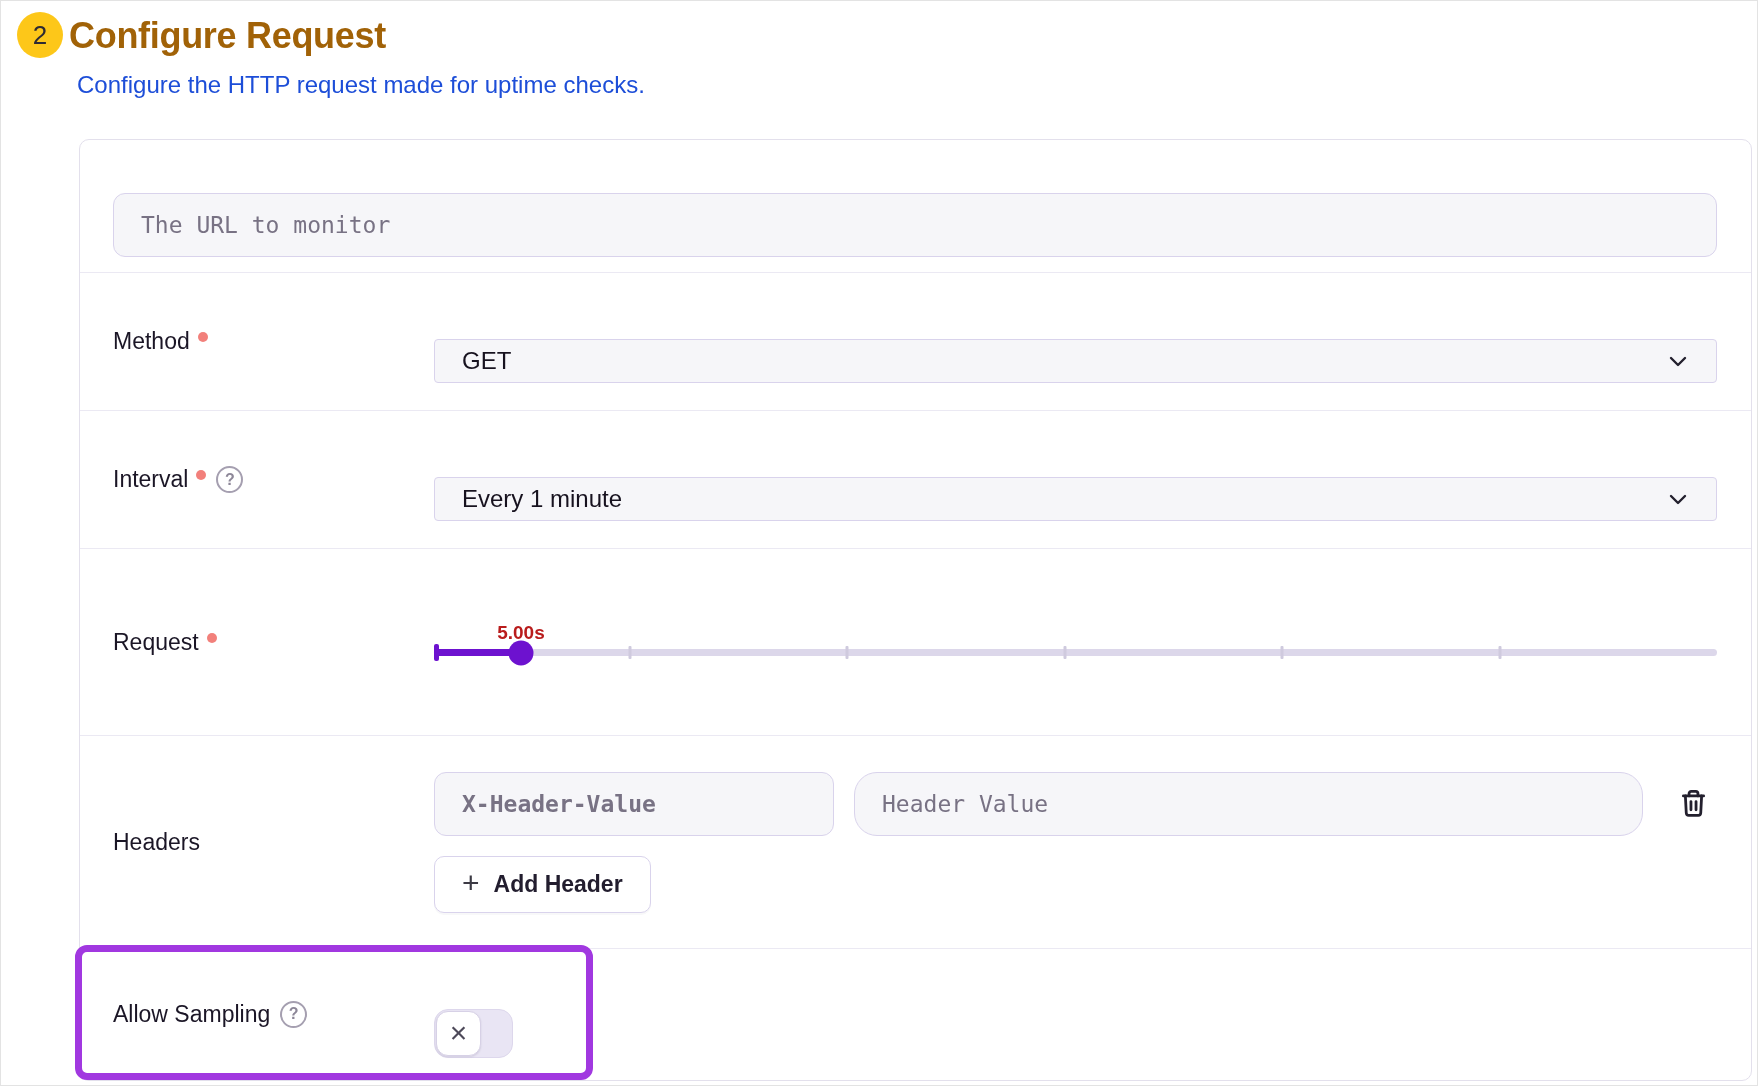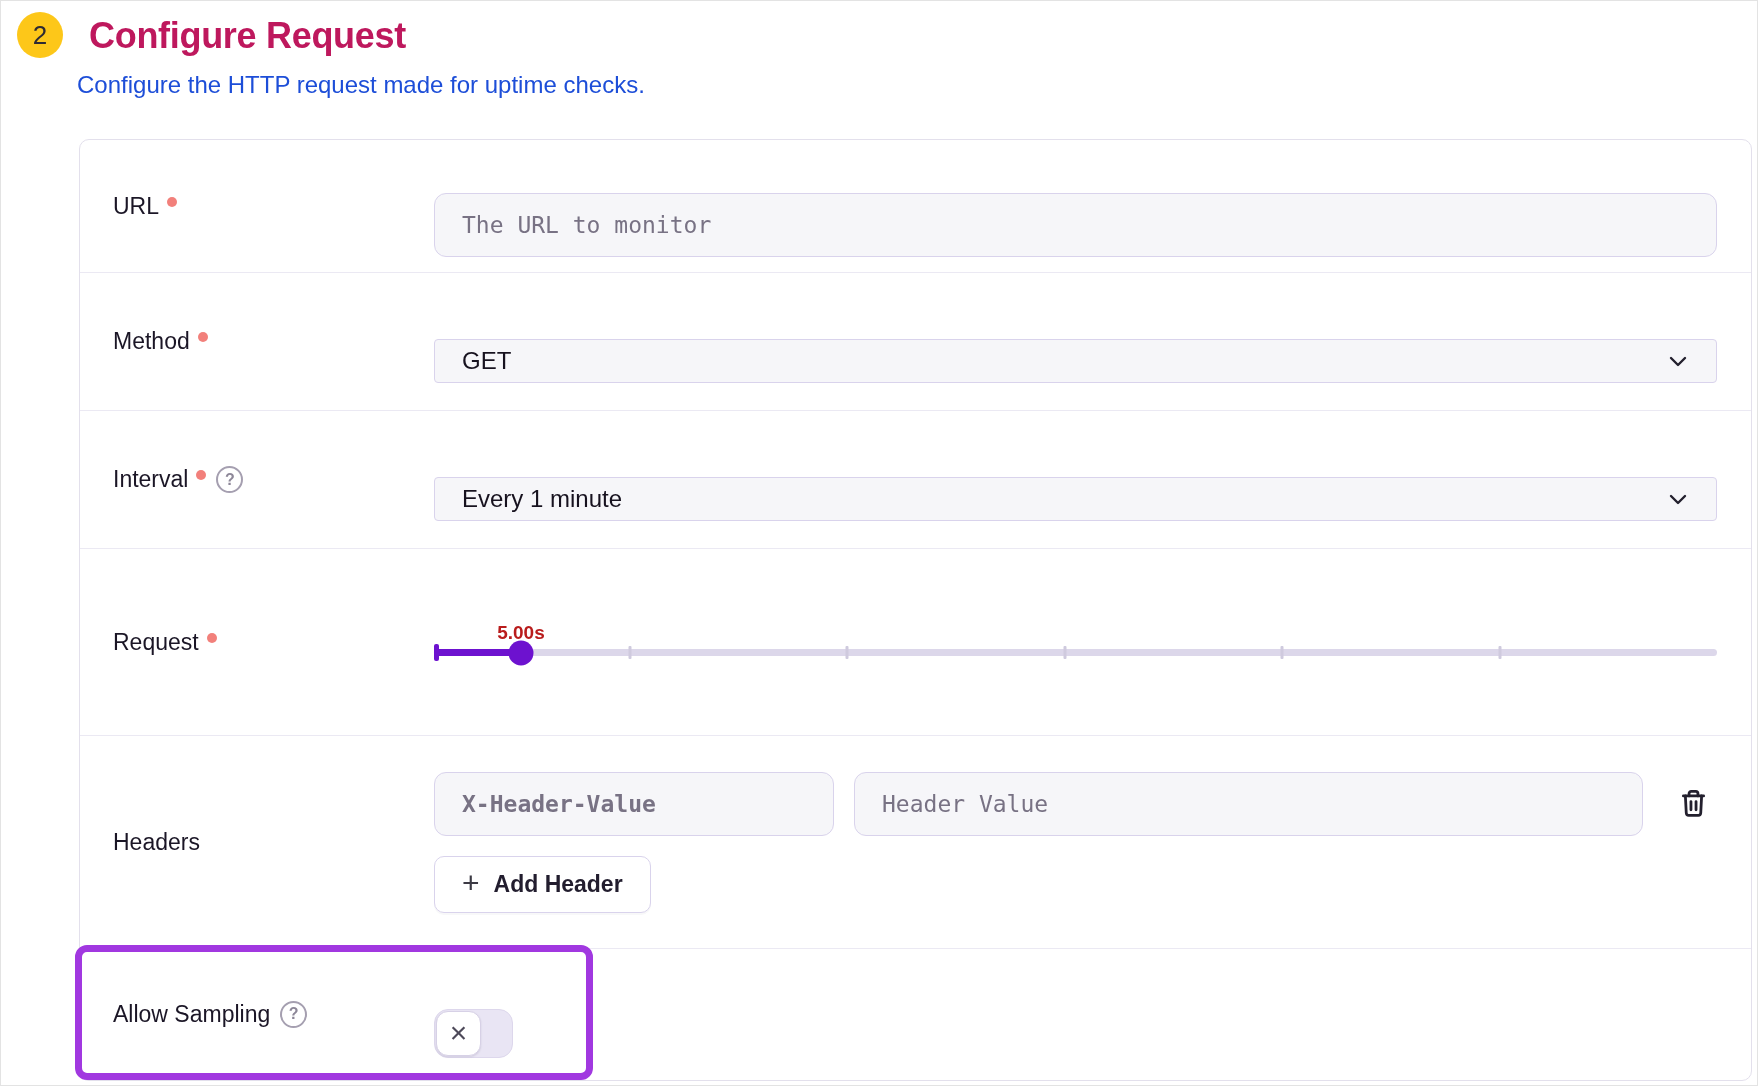--- a/index.html
+++ b/index.html
@@ -14,22 +14,22 @@
 
   
   .step-badge {
     position:absolute; left:16px; top:11px;
     width:46px; height:46px; border-radius:50%;
     background:#fdc719; color:#2d2a33;
     display:flex; align-items:center; justify-content:center;
     font-size:26px; font-weight:400;
   }
   .step-title {
-    position:absolute; left:88px; top:14px;
-    font-size:36px; font-weight:700; color:#be185d; letter-spacing:-0.3px;
+    position:absolute; left:68px; top:14px;
+    font-size:36px; font-weight:700; color:#a16207; letter-spacing:-0.3px;
   }
   .step-subtitle {
     position:absolute; left:76px; top:70px;
     font-size:24px; color:#1d4ed8;
   }
 
   
   .panel {
     position:absolute; left:78px; top:138px;
     width:1673px; height:942px;
@@ -119,21 +119,21 @@
   .slider-ticks { position:absolute; left:0; right:0; top:72px; height:30px; }
   .slider-tick-label {
     position:absolute; font-size:21px; color:#5d5969; white-space:nowrap;
     transform:translateX(-50%);
   }
 
   
   .headers-control { flex:1; margin-right:28px; display:flex; flex-direction:column; }
   .header-line { display:flex; align-items:center; gap:20px; }
   .header-key-input { width:400px; flex:0 0 400px;font-weight:bold; }
-  .header-val-input { flex:1; }
+  .header-val-input { flex:1;border-radius:23px; }
   .trash-btn {
     width:60px; height:64px; display:flex; align-items:center; justify-content:center;
     background:none; border:none; cursor:pointer;
   }
   .add-header-btn {
     margin-top:20px; align-self:flex-start;
     height:57px; padding:0 27px;
     background:#ffffff;
     border:1.5px solid #d9d3ec; border-radius:10px;
     display:flex; align-items:center; gap:14px;
@@ -170,24 +170,20 @@
 </head>
 <body>
 
 <div class="step-badge">2</div>
 <h1 class="step-title">Configure Request</h1>
 <div class="step-subtitle">Configure the HTTP request made for uptime checks.</div>
 
 <div class="panel">
 
   <div class="row row-url">
-    <div class="field-label">
-      <span>URL</span>
-      <span class="req-dot"></span>
-    </div>
     <div class="control">
       <input class="text-input" type="text" placeholder="The URL to monitor" style="">
     </div>
   </div>
 
   <div class="row row-method">
     <div class="field-label">
       <span>Method</span>
       <span class="req-dot"></span>
     </div>

